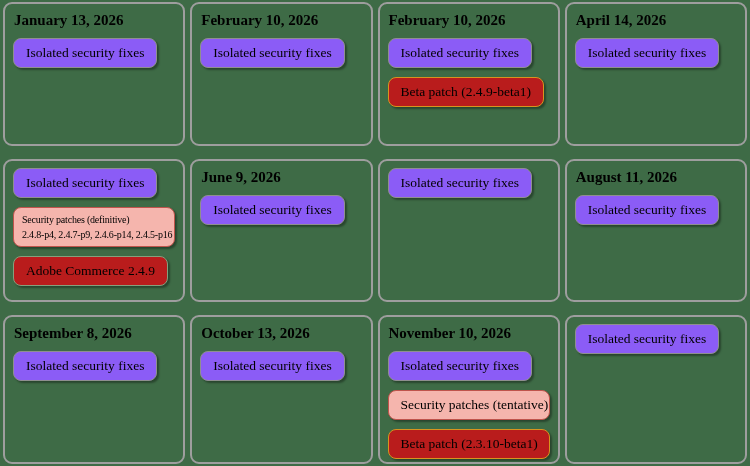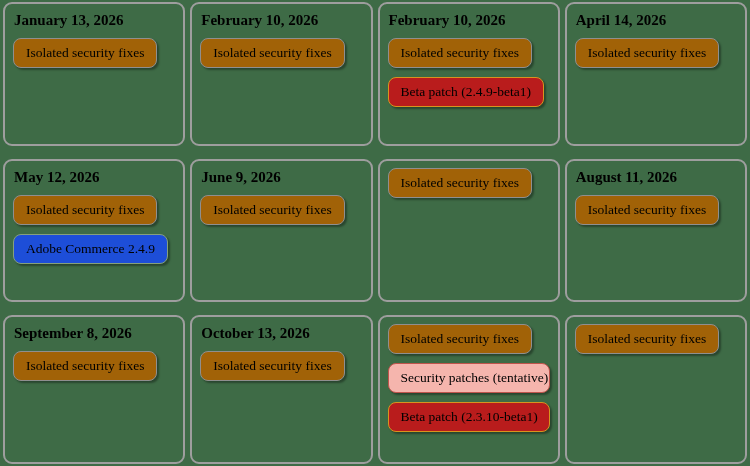--- a/index.html
+++ b/index.html
@@ -30,33 +30,33 @@
     font-size: 15px;
     color: #000;
     margin: 1px 0 9px 1px;
     white-space: nowrap;
   }
   .badge {
     display: block;
     width: fit-content;
     max-width: 100%;
     box-sizing: border-box;
-    background: #a16207;
+    background: #8b5cf6;
     border: 1px solid #8f8f8f;
     border-radius: 8px;
     padding: 6px 12px;
     margin: 0 0 9px 0;
     font-size: 13.5px;
     color: #000;
     box-shadow: 2px 2px 2px rgba(0,0,0,0.35);
     white-space: nowrap;
   }
   .badge.beta     { background: #b91c1c; border-color: #d7941f; }
   .badge.security { background: #f5b5ad; border-color: #bf544c; }
-  .badge.release  { background: #1d4ed8; border-color: #85a07c; }
+  .badge.release  { background: #b91c1c; border-color: #85a07c; }
   .badge.detail   { font-size: 10px; line-height: 1.5; padding: 4px 8px; letter-spacing: -0.2px; }
   .badge .sub     { display: block; }
 </style>
 </head>
 <body>
 
 <div class="calendar">
 
   <div class="cell">
     <div class="date">January 13, 2026</div>
@@ -73,22 +73,25 @@
     <div class="badge">Isolated security fixes</div>
     <div class="badge beta">Beta patch (2.4.9-beta1)</div>
   </div>
 
   <div class="cell">
     <div class="date">April 14, 2026</div>
     <div class="badge">Isolated security fixes</div>
   </div>
 
   <div class="cell">
-    <div class="date">May 12, 2026</div>
     <div class="badge">Isolated security fixes</div>
+    <div class="badge security detail">
+      <span class="sub">Security patches (definitive)</span>
+      <span class="sub">2.4.8-p4, 2.4.7-p9, 2.4.6-p14, 2.4.5-p16</span>
+    </div>
     <div class="badge release">Adobe Commerce 2.4.9</div>
   </div>
 
   <div class="cell">
     <div class="date">June 9, 2026</div>
     <div class="badge">Isolated security fixes</div>
   </div>
 
   <div class="cell">
     <div class="badge">Isolated security fixes</div>
@@ -103,20 +106,21 @@
     <div class="date">September 8, 2026</div>
     <div class="badge">Isolated security fixes</div>
   </div>
 
   <div class="cell">
     <div class="date">October 13, 2026</div>
     <div class="badge">Isolated security fixes</div>
   </div>
 
   <div class="cell">
+    <div class="date">November 10, 2026</div>
     <div class="badge">Isolated security fixes</div>
     <div class="badge security">Security patches (tentative)</div>
     <div class="badge beta">Beta patch (2.3.10-beta1)</div>
   </div>
 
   <div class="cell">
     <div class="badge">Isolated security fixes</div>
   </div>
 
 </div>

